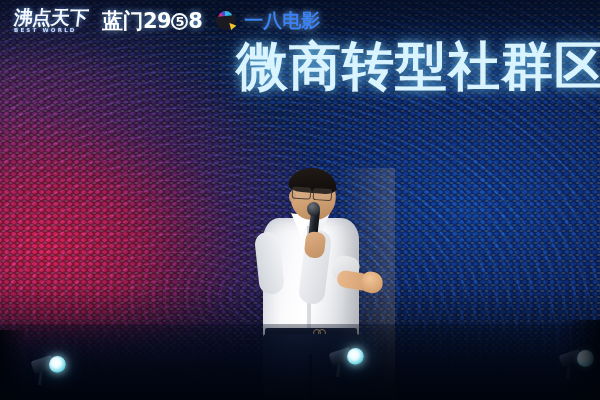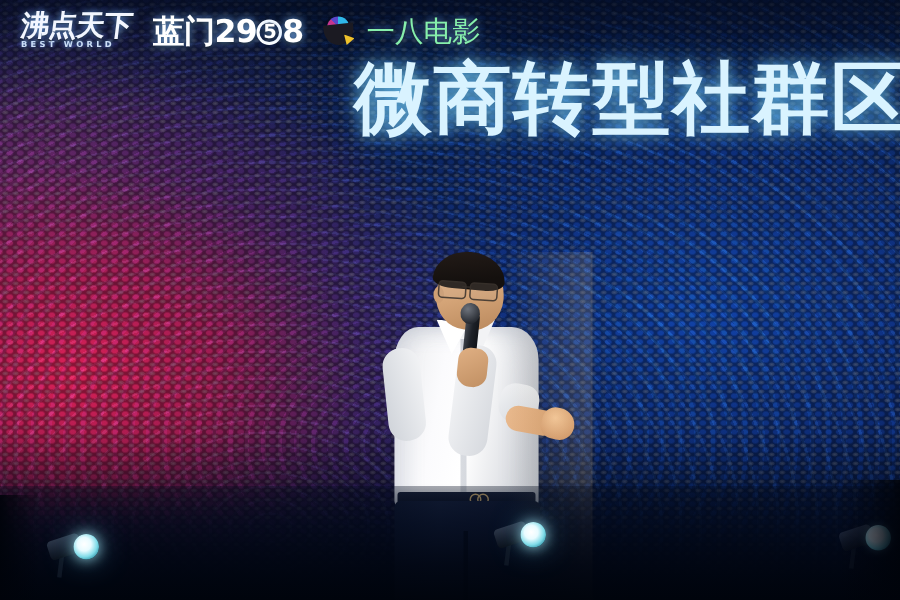--- a/index.html
+++ b/index.html
@@ -194,22 +194,22 @@
   }
   #yiba-mark .tail {
     position: absolute;
     left: 13px; top: 12px;
     width: 7px; height: 7px;
     background: #f0c22b;
     clip-path: polygon(0 0, 100% 35%, 25% 100%);
   }
   #logo-yiba .cn {
     font-size: 19px;
-    font-weight: 400;
-    color: #86efac;
+    font-weight: 700;
+    color: #3b82f6;
     letter-spacing: 0px;
     text-shadow: 0 0 6px rgba(130,190,255,.85), 0 1px 2px #000;
   }
 
   
   #headline {
     position: absolute;
     left: 236px;
     top: 40px;
     z-index: 30;

